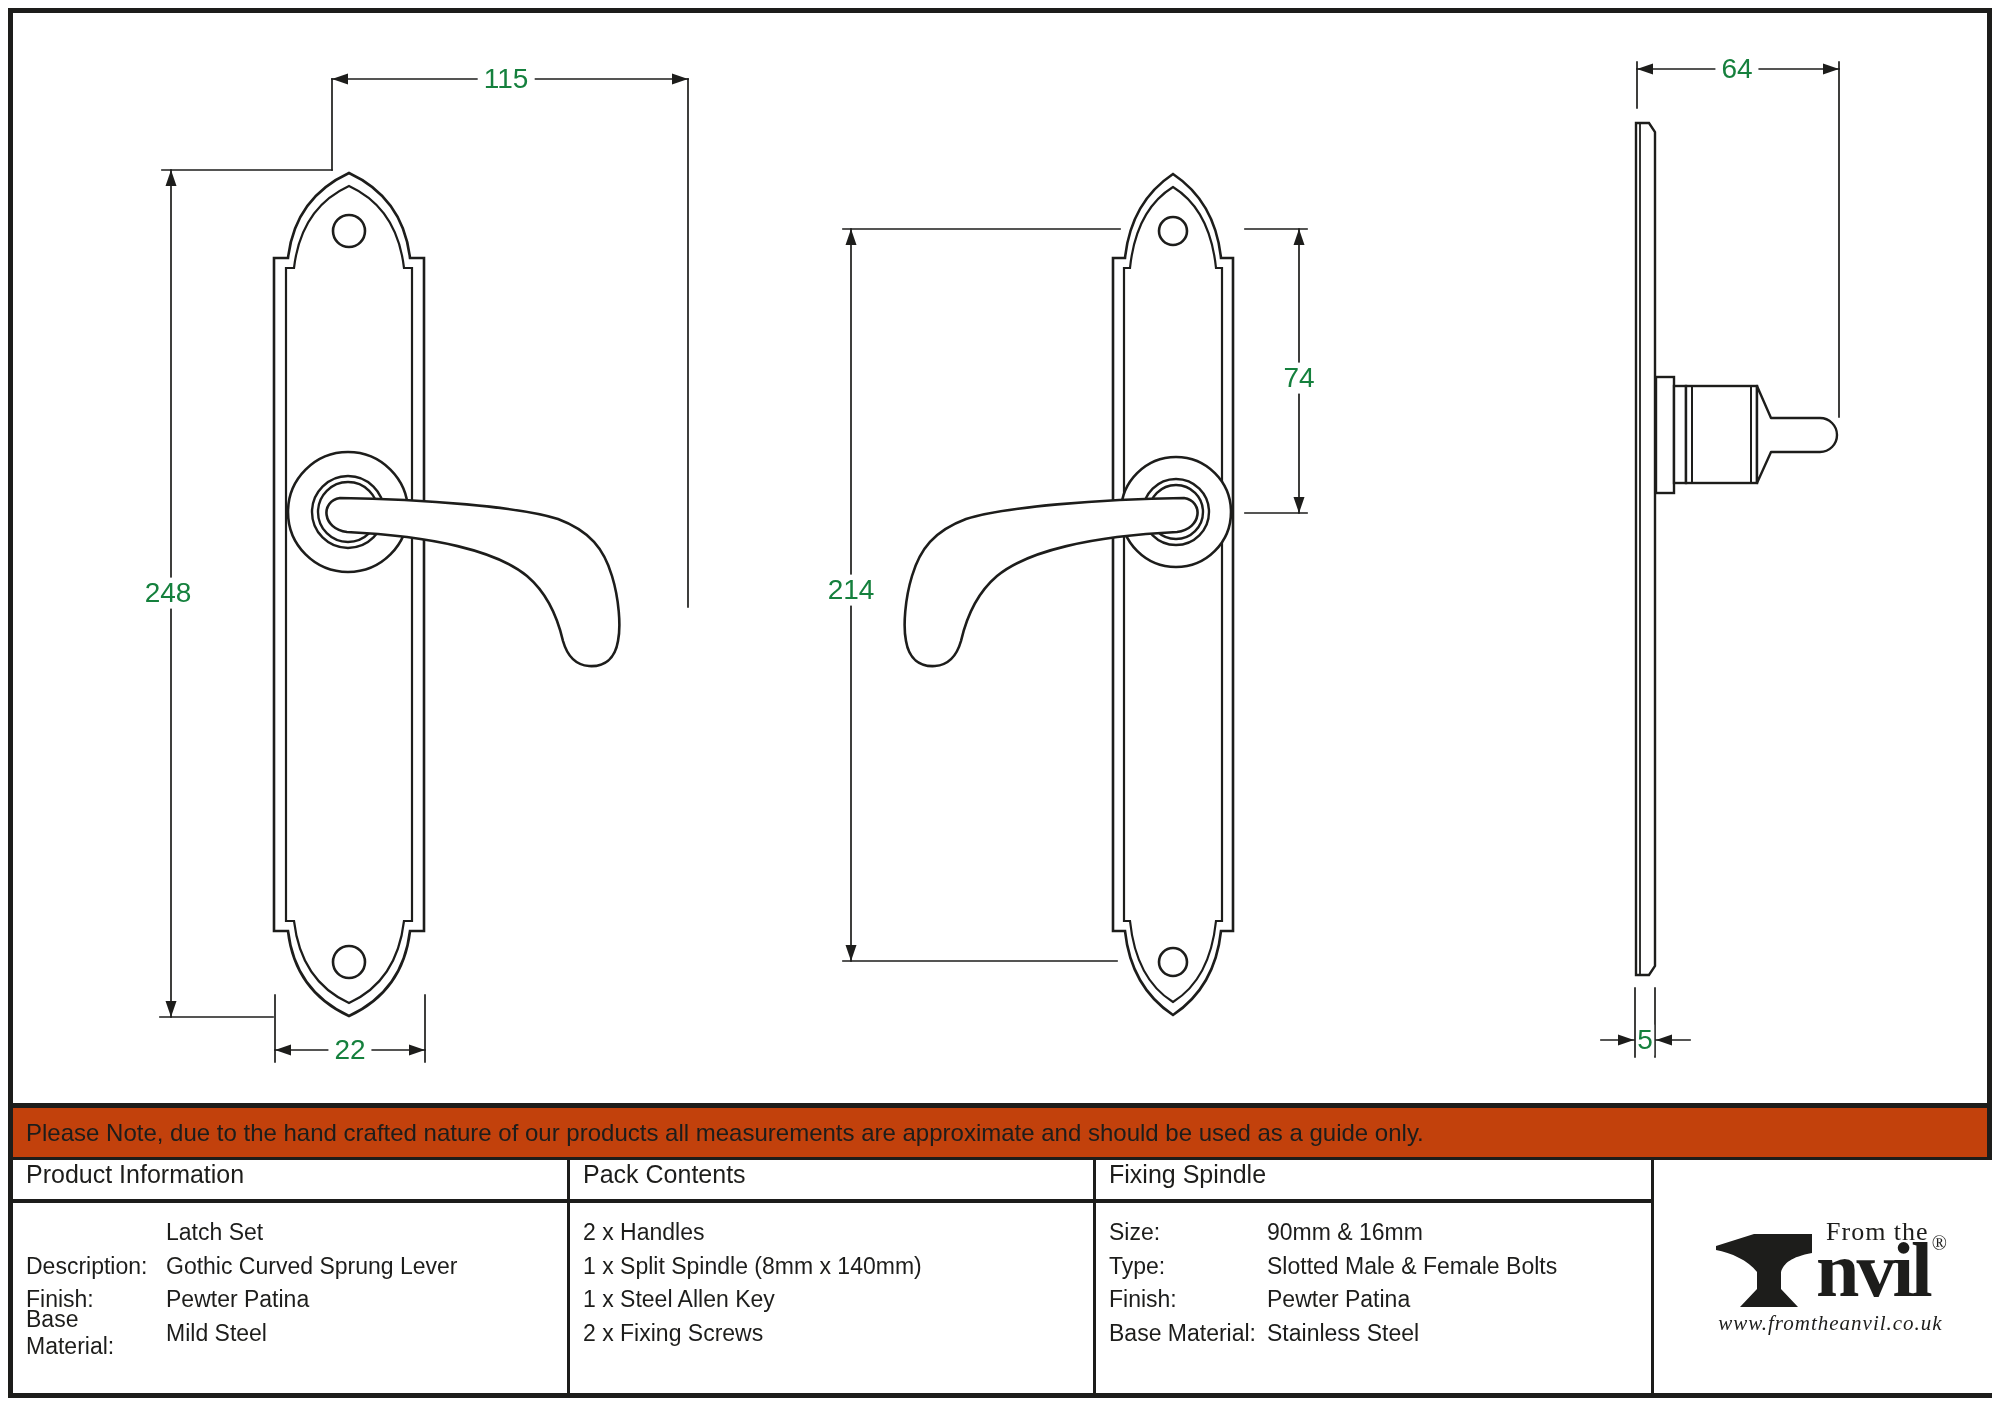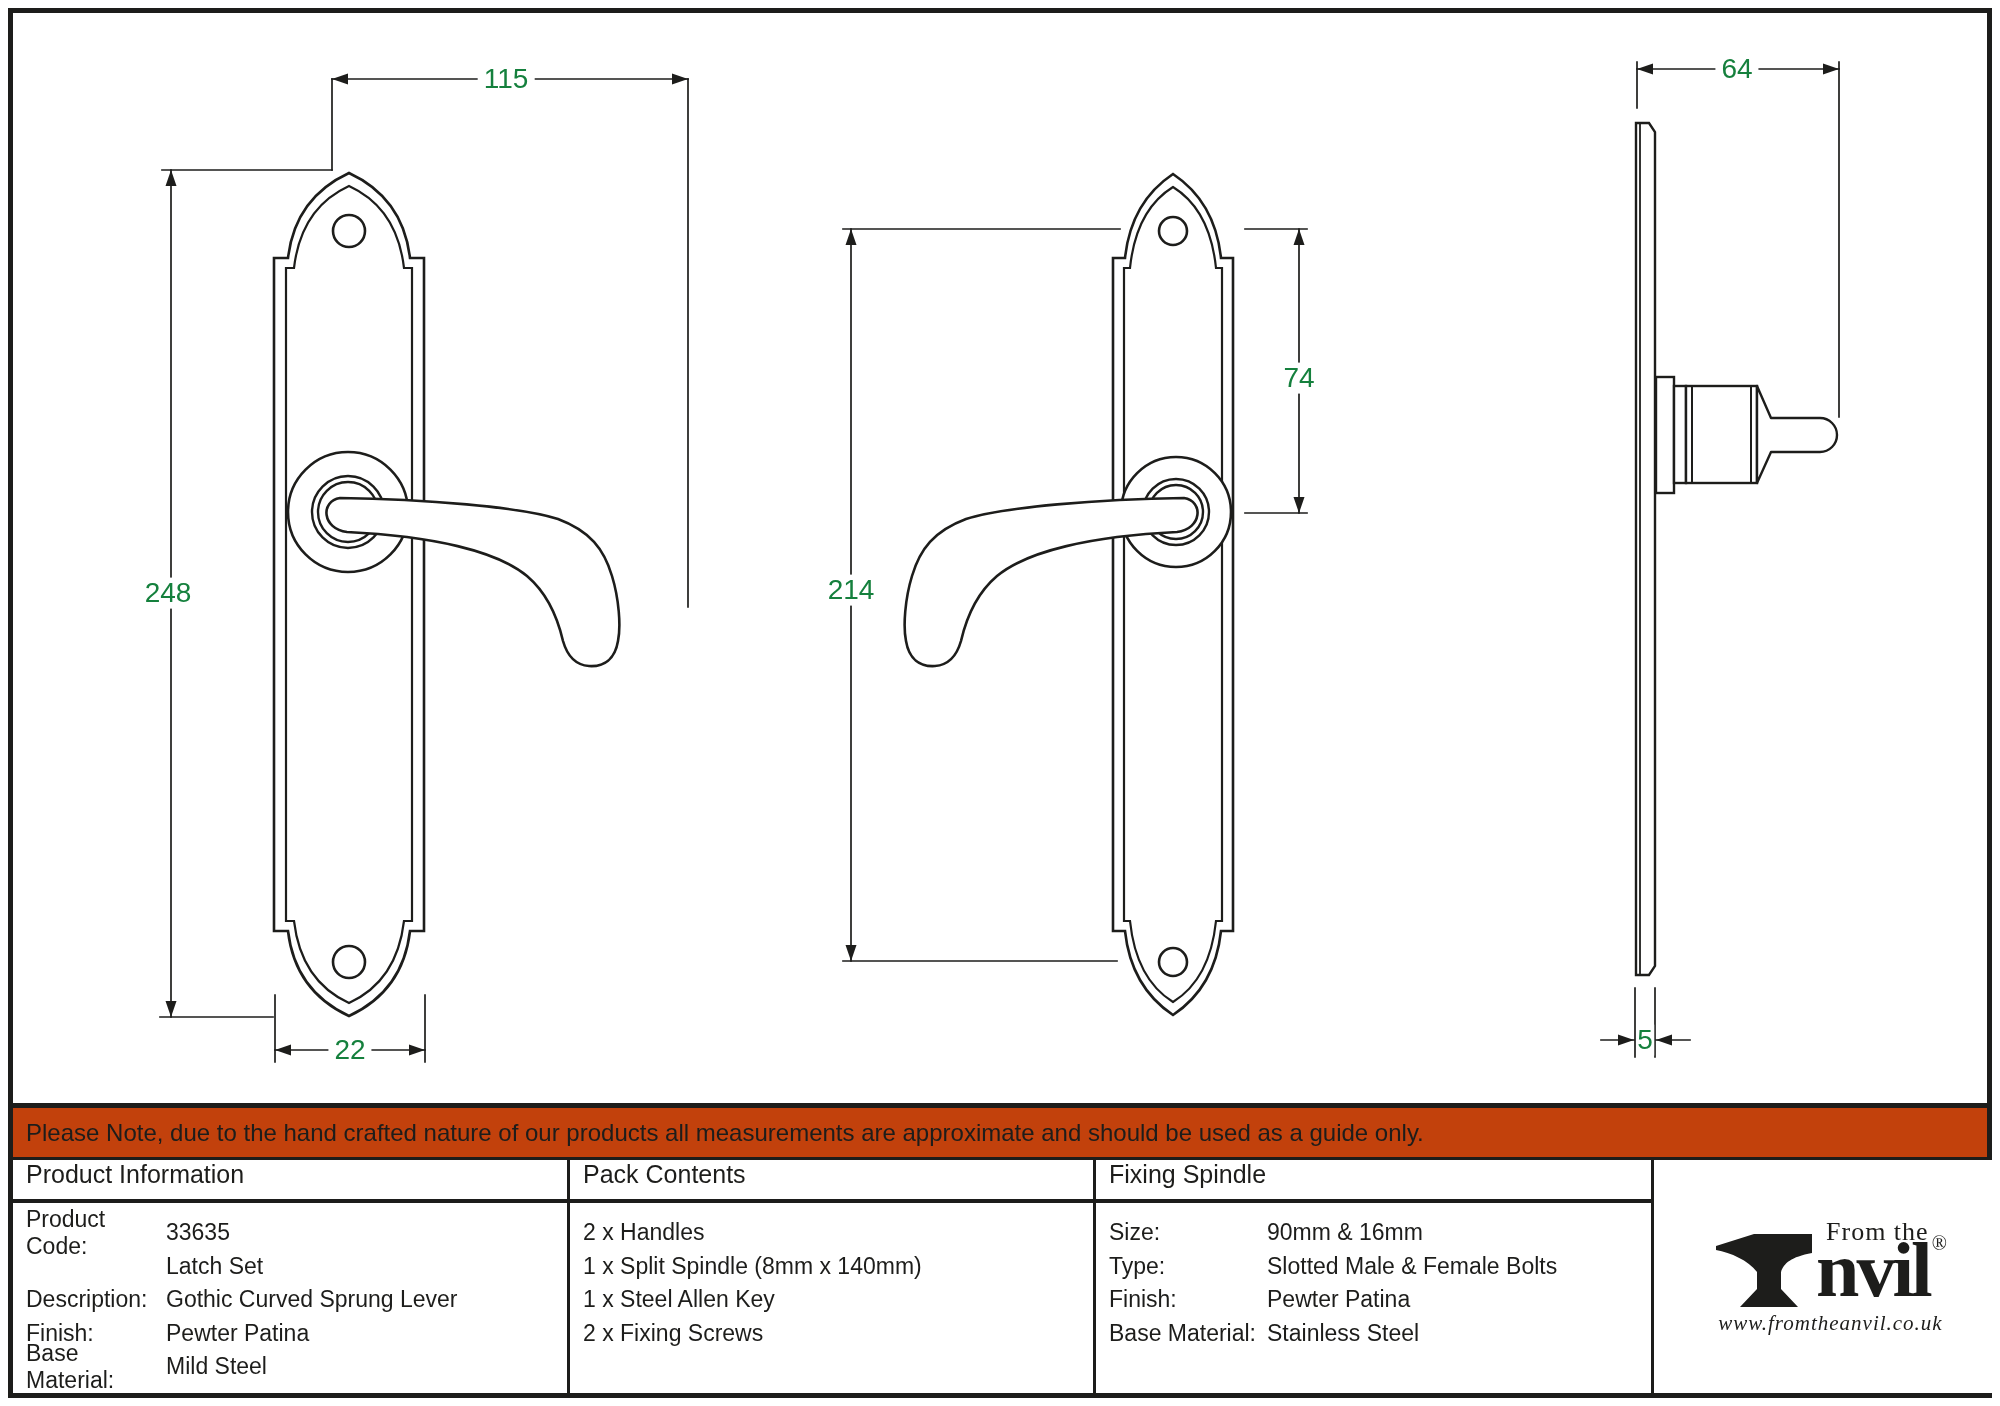--- a/index.html
+++ b/index.html
@@ -149,24 +149,20 @@
   <div class="note-bar">
     <span>Please Note, due to the hand crafted nature of our products all measurements are approximate and should be used as a guide only.</span>
   </div>
 
   <div class="tcol sep col-product" style="left:13px;width:557px;">
     <div class="tcol-header">
       <span>Product Information</span>
     </div>
     <div class="tcol-body">
       <div class="trow">
-        <span class="lbl">Product Code:</span>
-        <span class="val">33635</span>
-      </div>
-      <div class="trow">
         <span class="lbl"></span>
         <span class="val">Latch Set</span>
       </div>
       <div class="trow">
         <span class="lbl">Description:</span>
         <span class="val">Gothic Curved Sprung Lever</span>
       </div>
       <div class="trow">
         <span class="lbl">Finish:</span>
         <span class="val">Pewter Patina</span>

